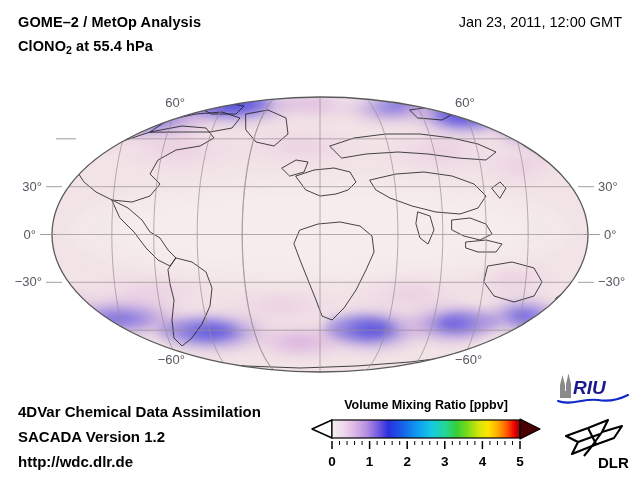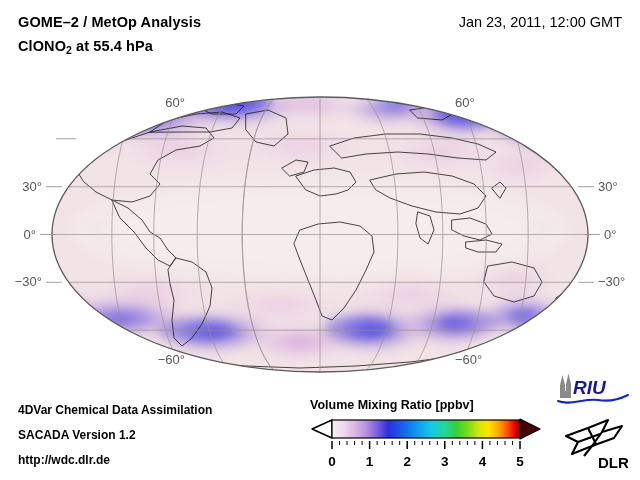--- a/index.html
+++ b/index.html
@@ -58,41 +58,42 @@
     top: 80px;
     width: 640px;
     height: 300px;
   }
   #map-svg { display: block; }
 
   
   .footer-line {
     position: absolute;
     left: 18px;
-    font-size: 12px;
+    font-size: 15px;
     font-weight: bold;
     white-space: nowrap;
   }
   #footer-line-0 { top: 403px; }
   #footer-line-1 { top: 428px; }
   #footer-line-2 { top: 453px; }
 
   
   #colorbar-block {
     position: absolute;
     left: 310px;
     top: 398px;
     width: 232px;
     height: 78px;
   }
   #colorbar-title {
     position: absolute;
     left: 0;
     top: 0;
     width: 232px;
+    text-align: center;
     font-size: 12.5px;
     font-weight: bold;
     white-space: nowrap;
   }
   #colorbar-svg {
     position: absolute;
     left: 0;
     top: 20px;
   }
   .cb-tick-label {

